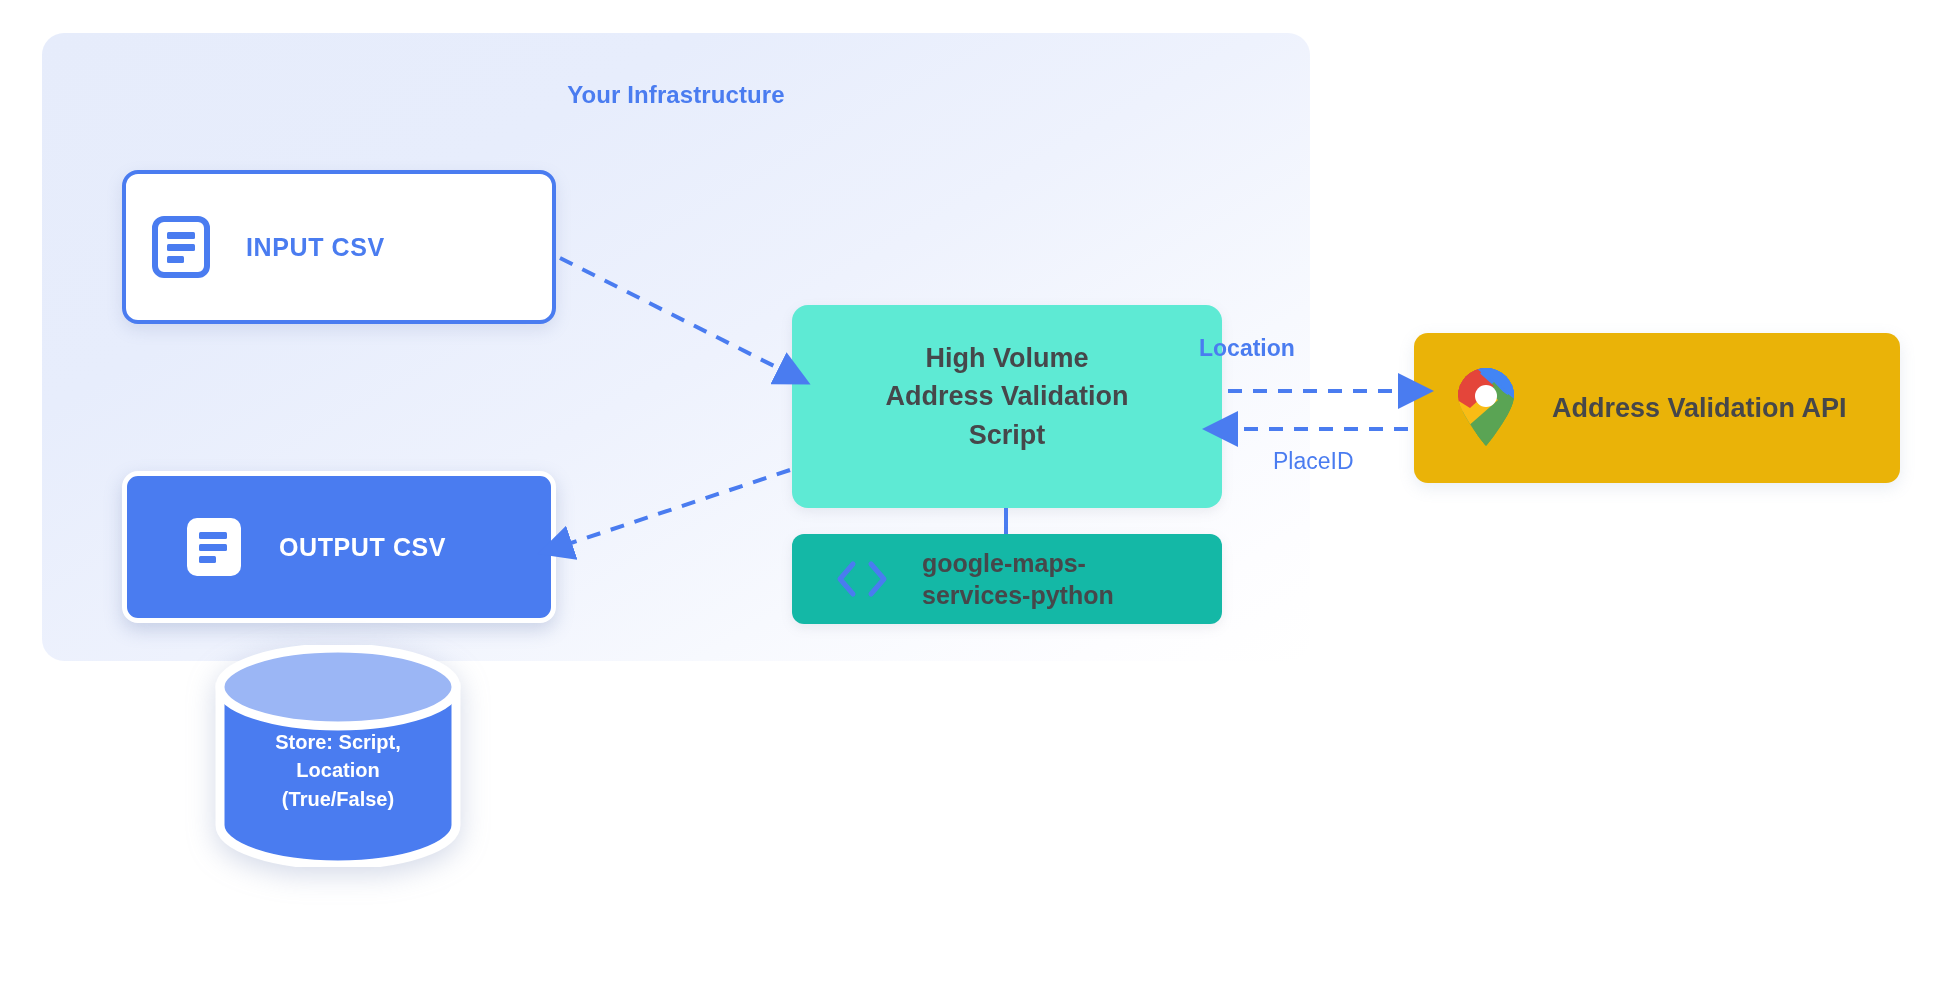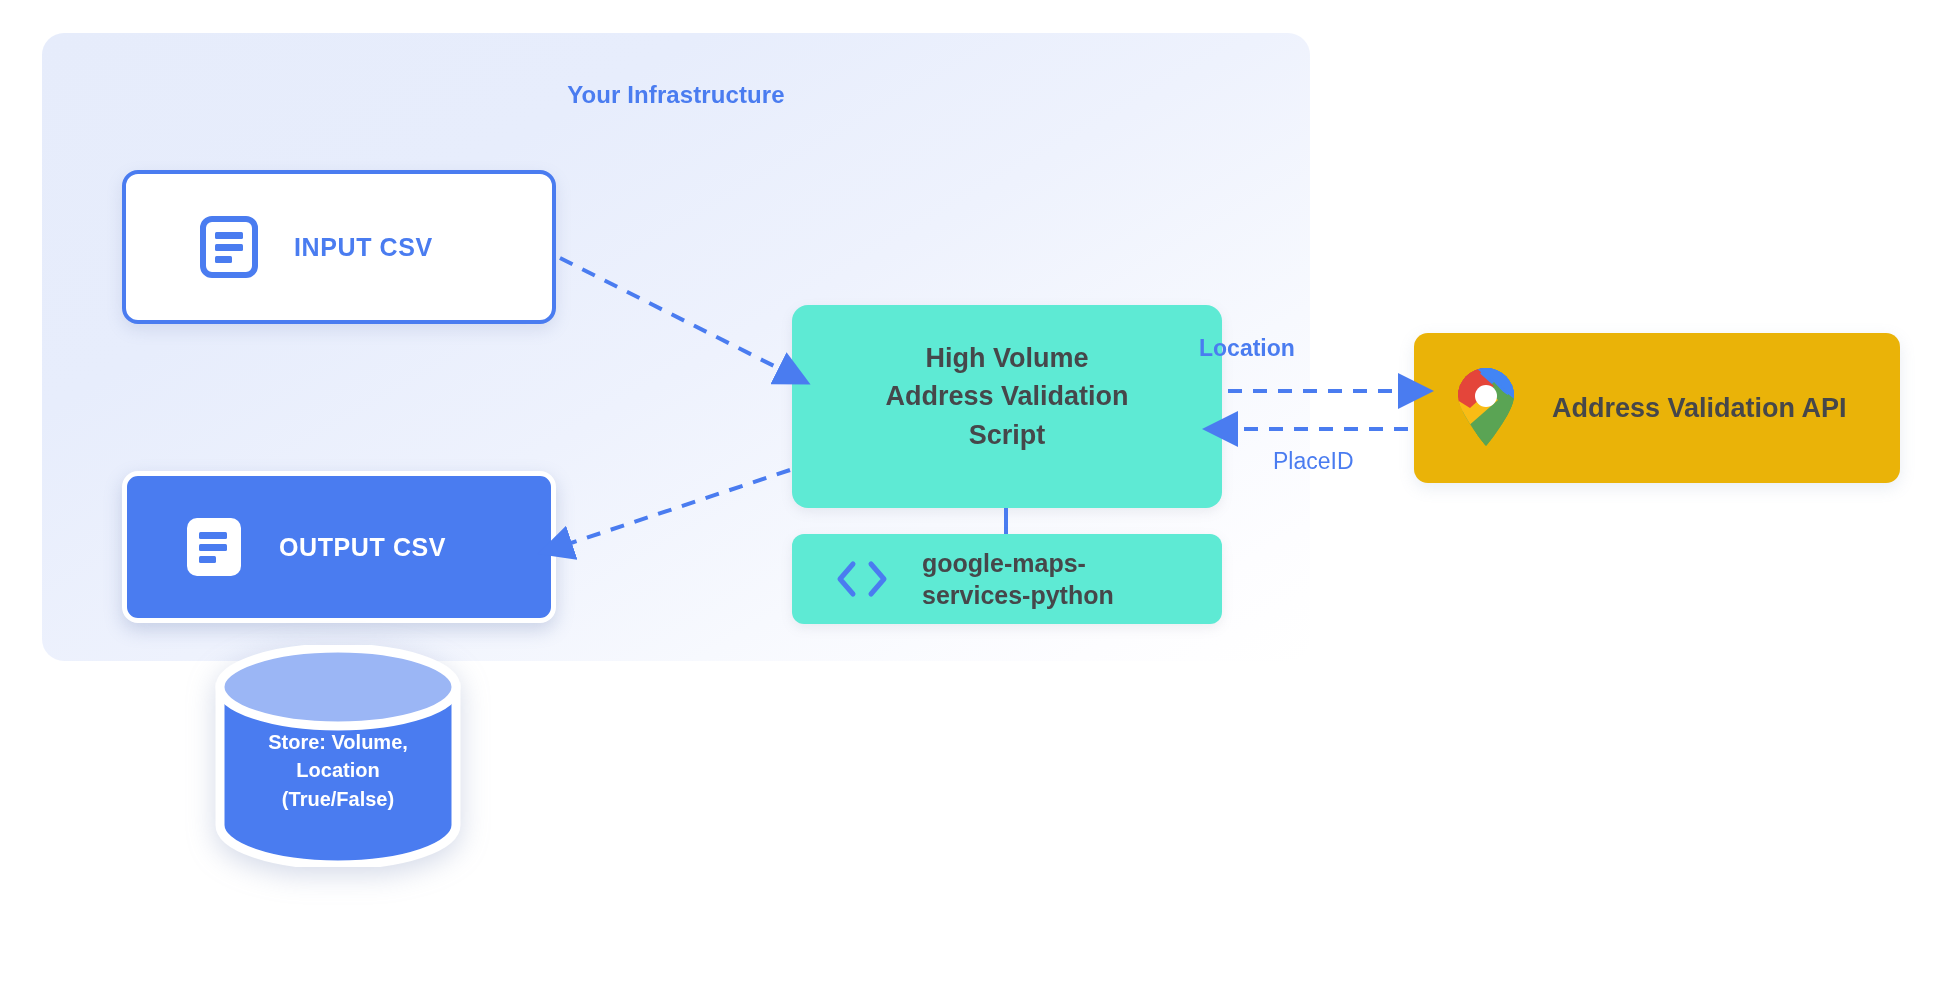--- a/index.html
+++ b/index.html
@@ -57,21 +57,21 @@
   
   #input-csv {
     left: 122px;
     top: 170px;
     width: 434px;
     height: 154px;
     background: #ffffff;
     border: 4px solid #4a7cf0;
     border-radius: 16px;
     box-shadow: 0 6px 16px rgba(110,130,180,0.18);
-    padding-left: 74px;
+    padding-left: 26px;
   }
   #input-csv .label {
     font-size: 25px;
     font-weight: bold;
     color: #4a7cf0;
     letter-spacing: 0.6px;
     margin-left: 36px;
   }
 
   
@@ -139,21 +139,21 @@
     color: #46474a;
     line-height: 1.42;
   }
 
   
   #library-box {
     left: 792px;
     top: 534px;
     width: 430px;
     height: 90px;
-    background: #5eead4;
+    background: #14b8a6;
     border-radius: 12px;
     box-shadow: 0 4px 12px rgba(120,130,150,0.13);
     padding-left: 42px;
   }
   #library-box .label {
     font-size: 25px;
     font-weight: bold;
     color: #46474a;
     line-height: 1.28;
     margin-left: 32px;
@@ -235,21 +235,21 @@
       <rect x="14" y="40" width="17" height="7" rx="1.5" fill="#4a7cf0"></rect>
     </svg>
     <span class="label">OUTPUT CSV</span>
   </div>
 
   <svg id="db-cylinder" viewBox="0 0 248 222">
     <path d="M6 42 L6 180 A118 40 0 0 0 242 180 L242 42 Z" fill="#4a7cf0" stroke="#ffffff" stroke-width="9"></path>
     <ellipse cx="124" cy="42" rx="118" ry="39" fill="#9bb6f5" stroke="#ffffff" stroke-width="9"></ellipse>
   </svg>
   <div id="db-text">
-    <div>Store: Volume,</div>
+    <div>Store: Script,</div>
     <div>Location</div>
     <div>(True/False)</div>
   </div>
 
   <div id="script-box" class="node">
     <div class="title">
       <div>High Volume</div>
       <div>Address Validation</div>
       <div>Script</div>
     </div>

